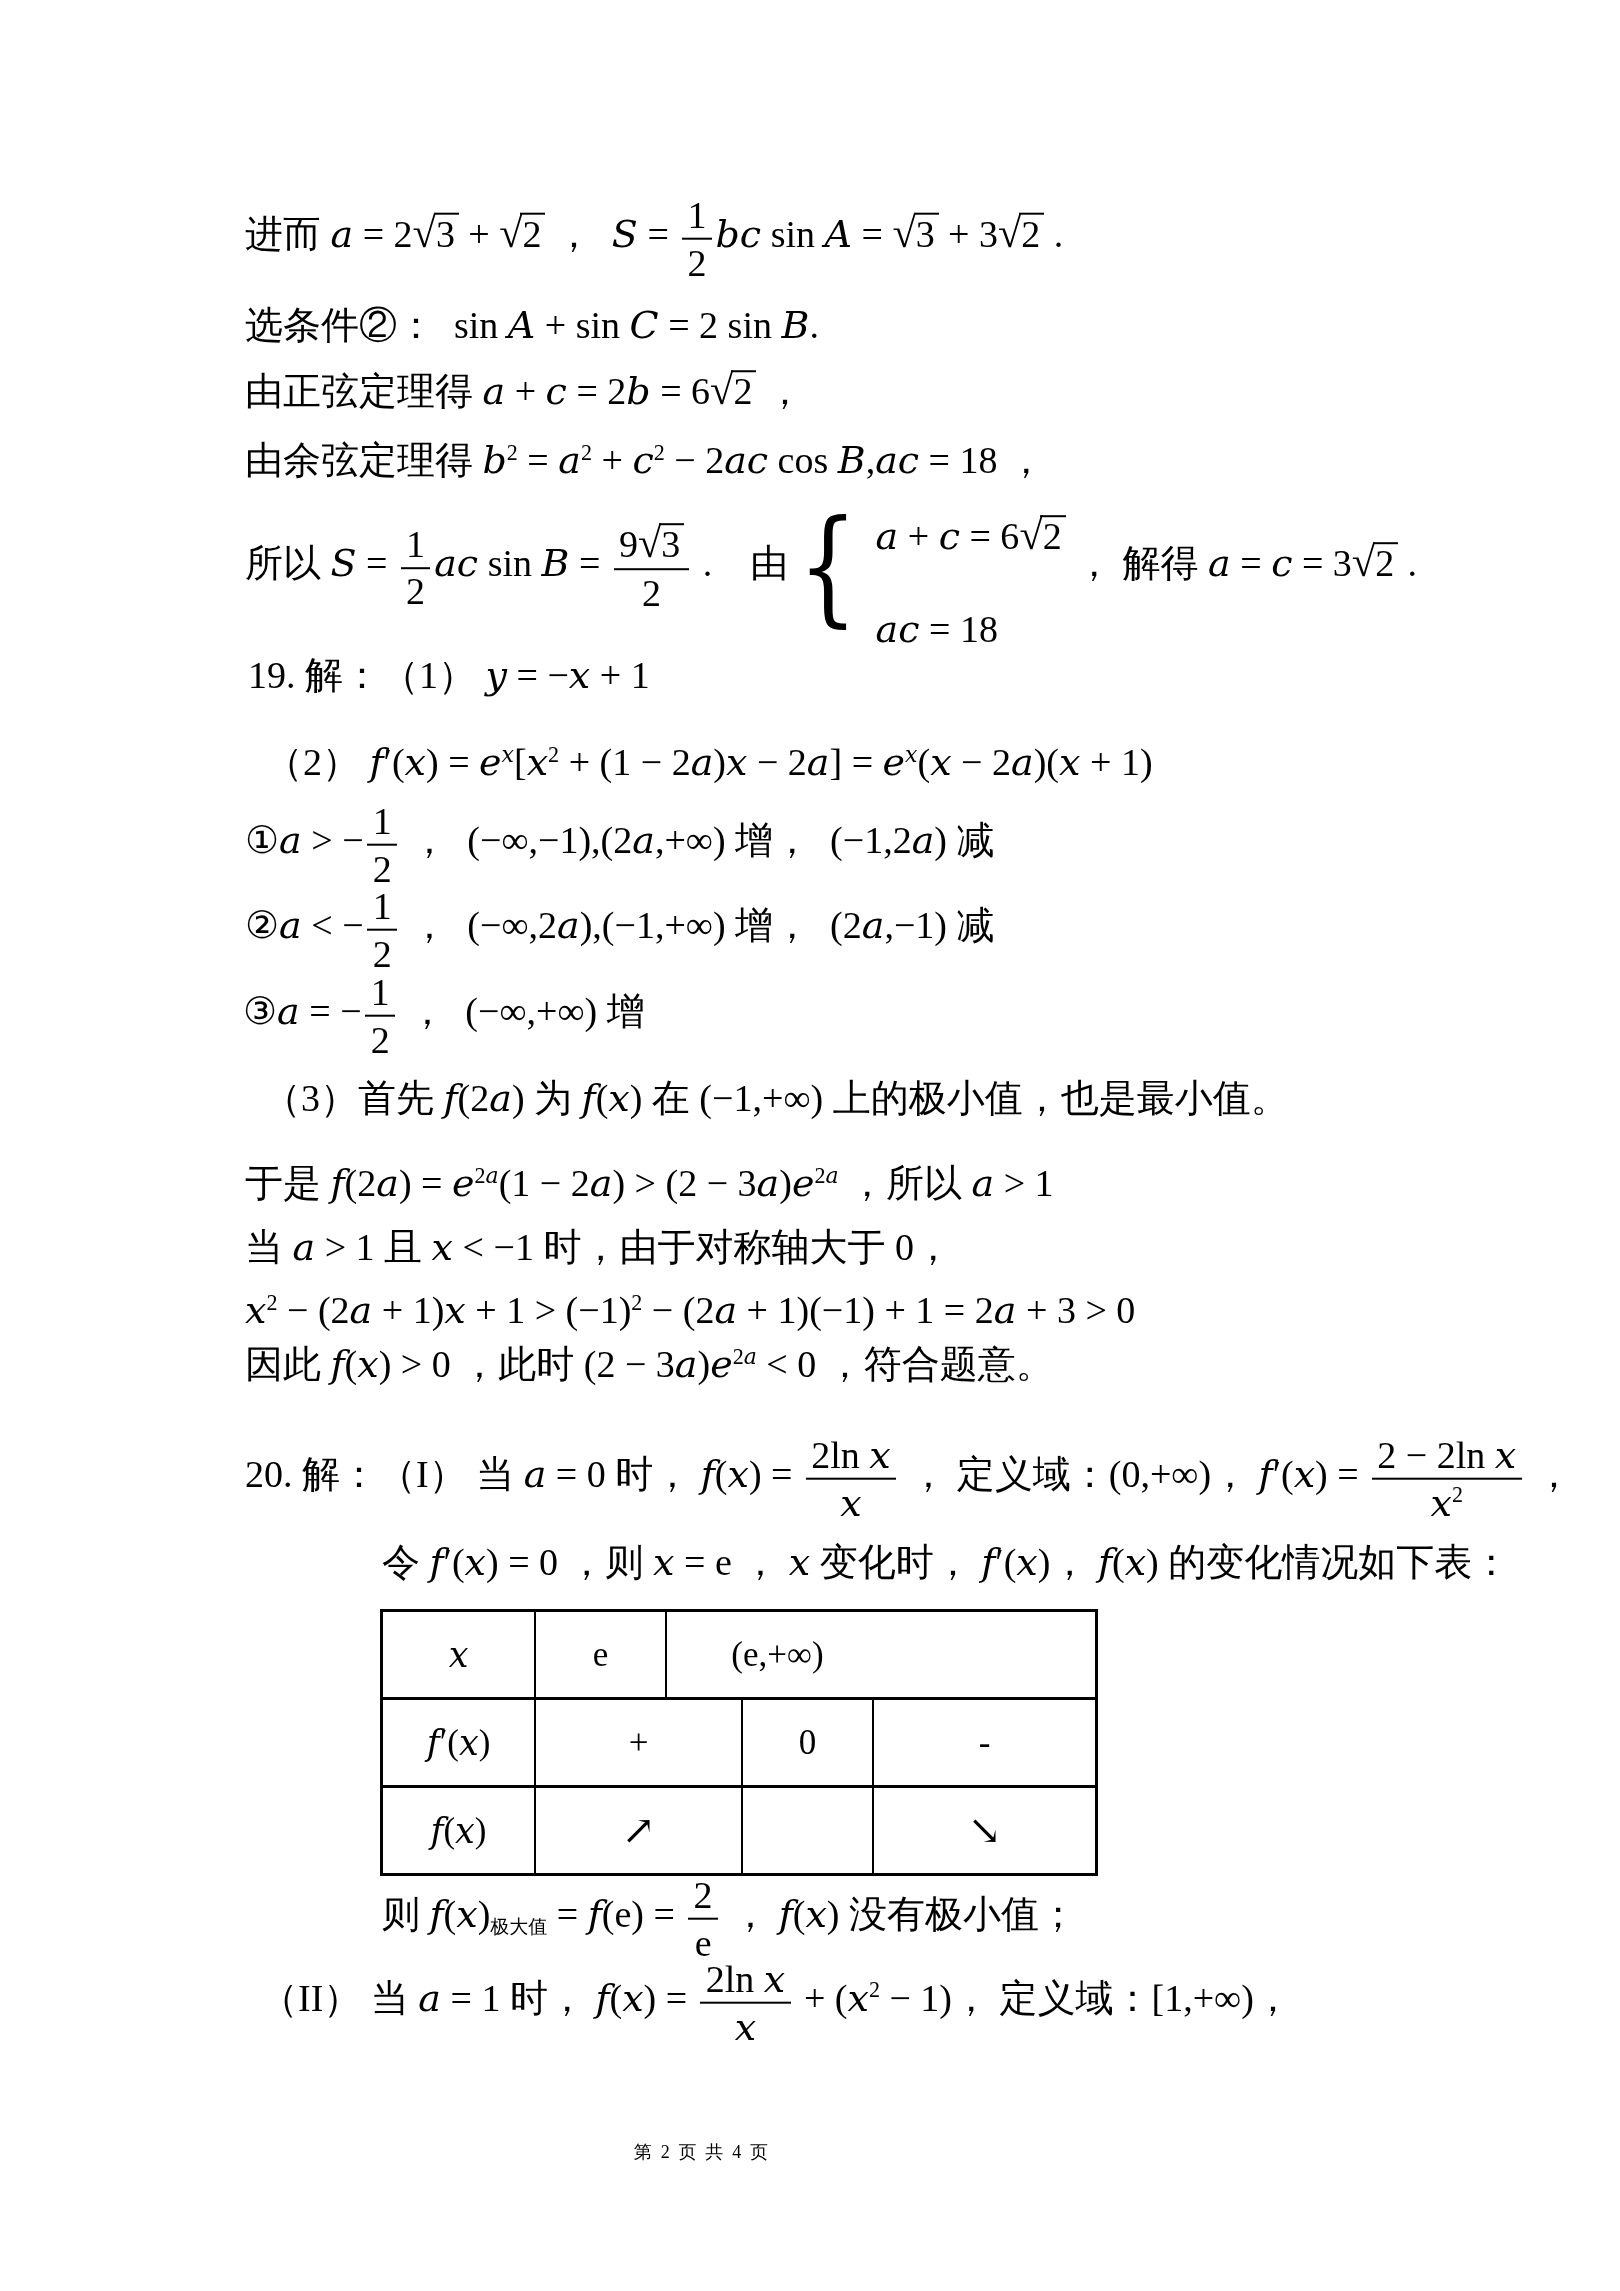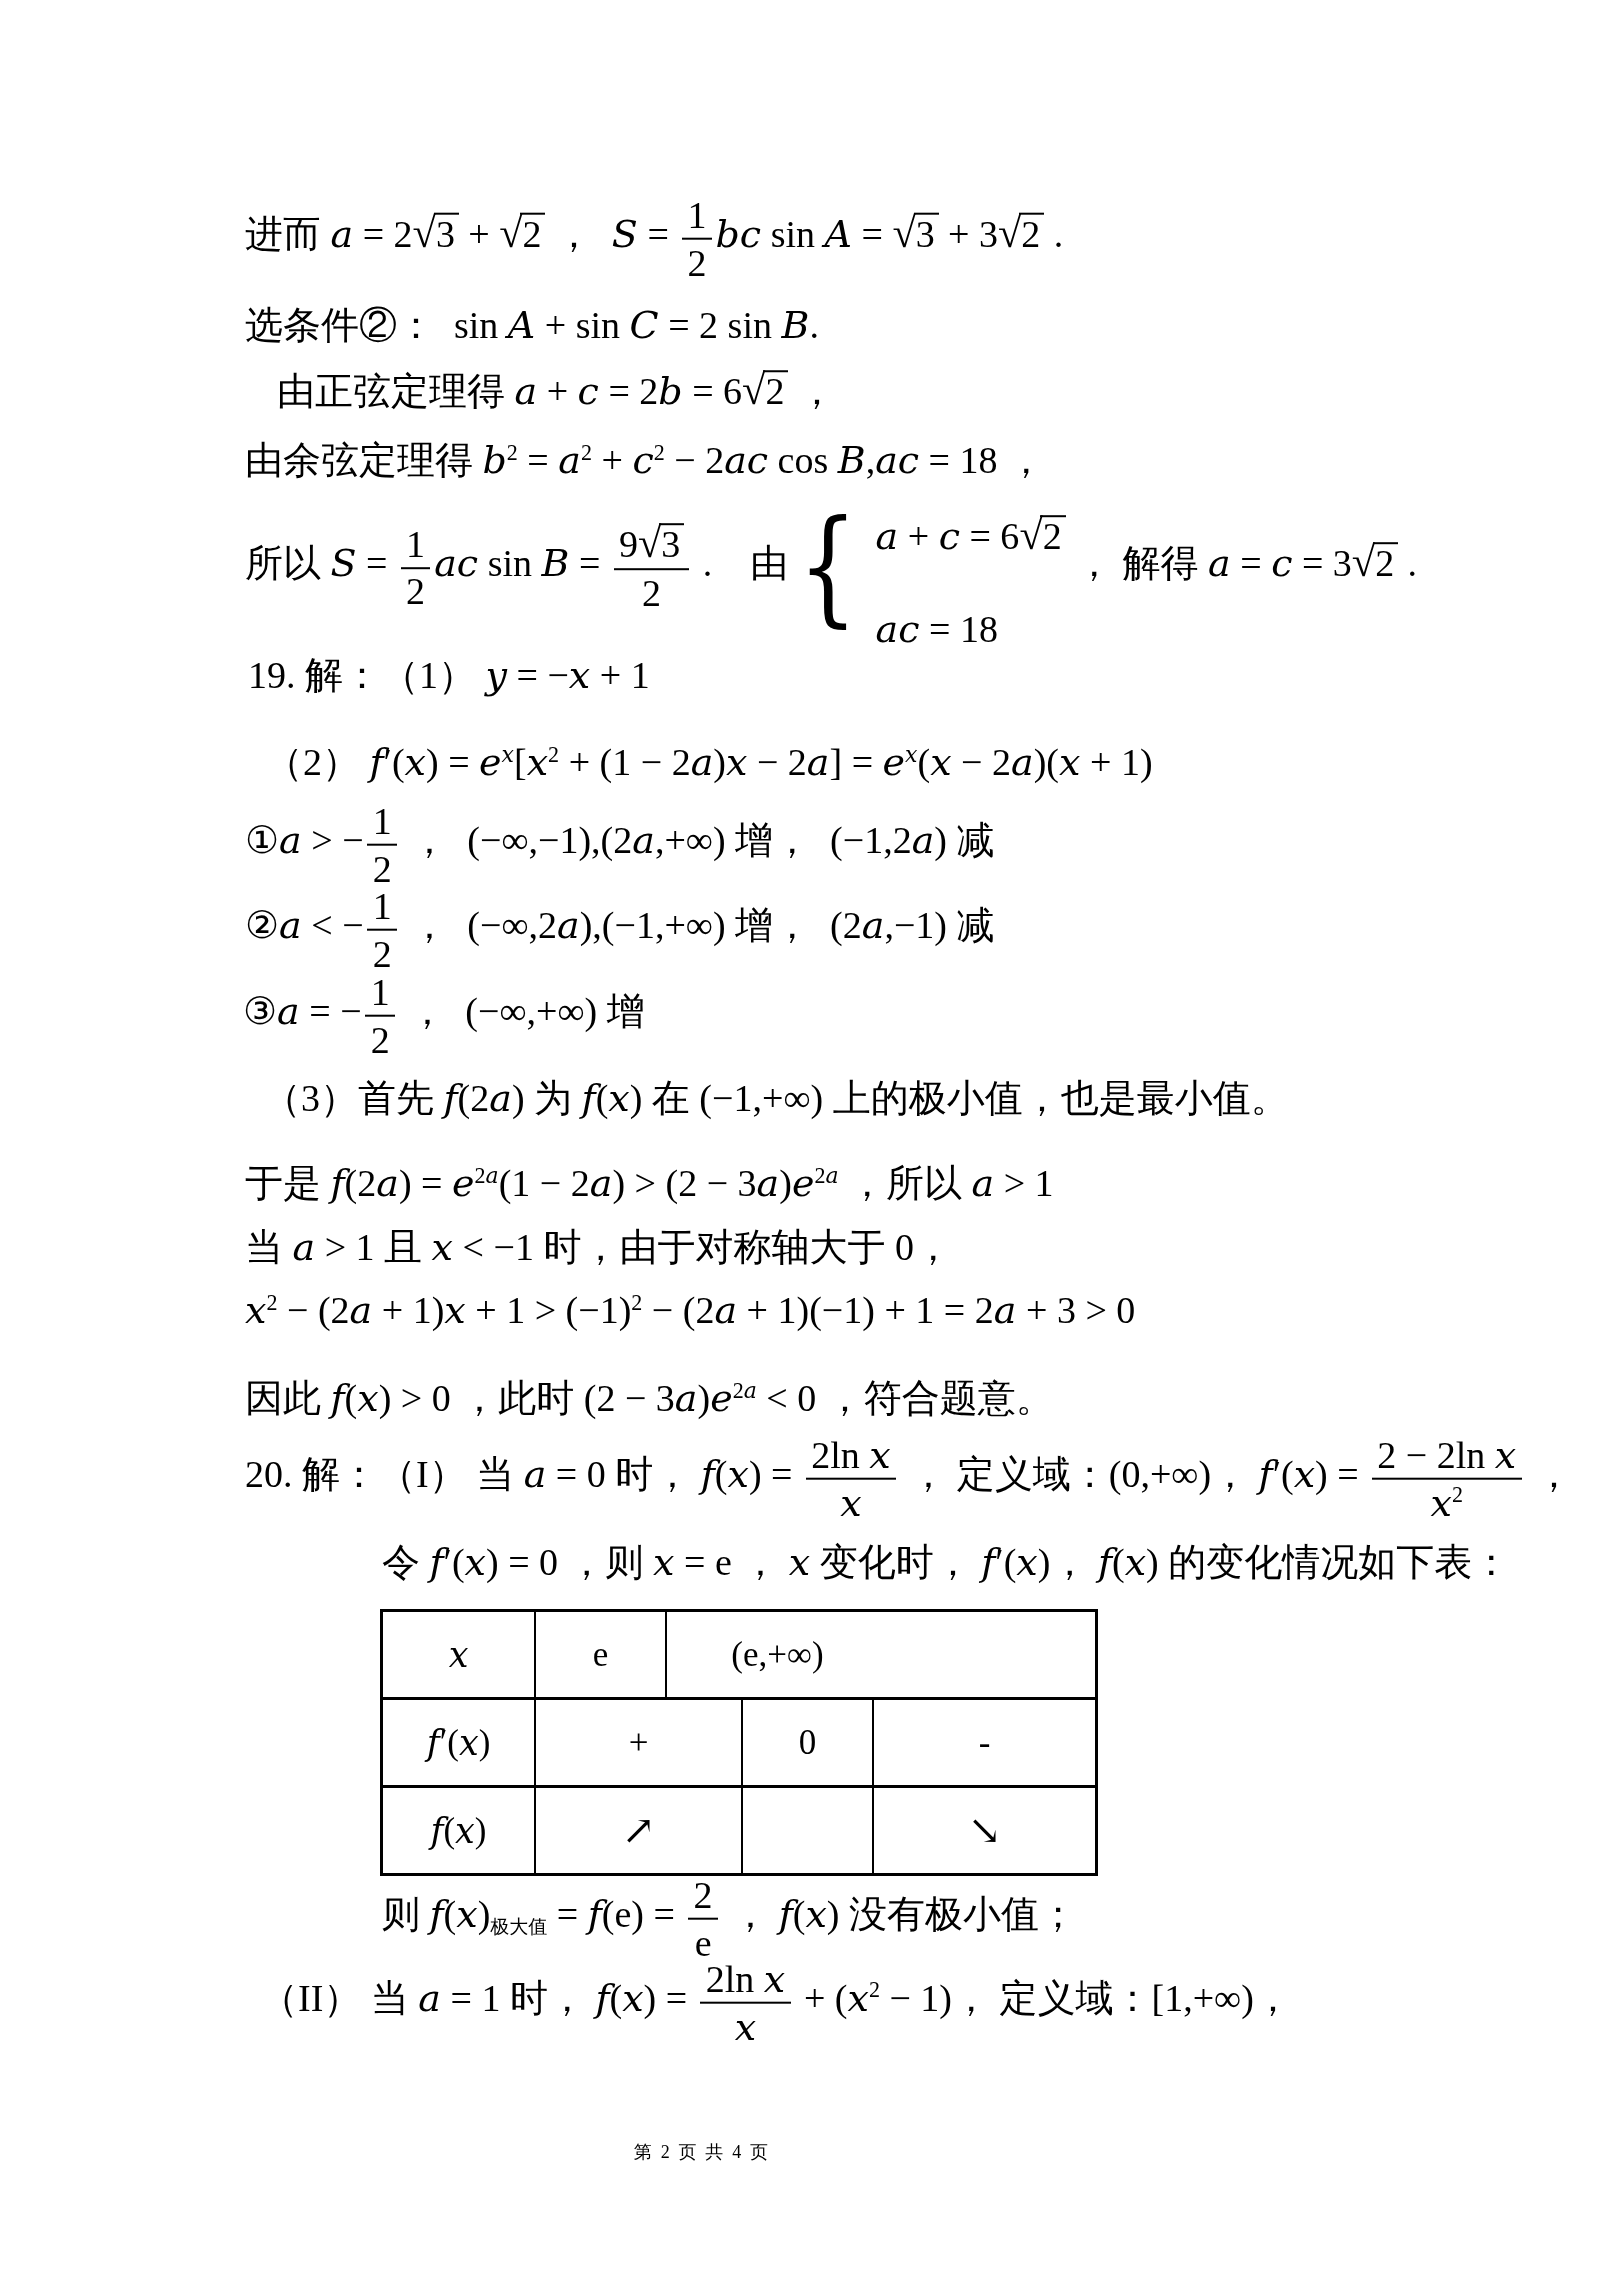--- a/index.html
+++ b/index.html
@@ -61,33 +61,33 @@
             transform:translate(-50%,-50%);
             font-size:18px; letter-spacing:0.12em; white-space:pre; }
 </style>
 </head>
 <body>
 
 <div class="page">
   <div>
       <div class="line" style="left: 245px; top: 238px;"><span class="tx">进而 </span><span class="it">a</span><span class="tx"> = 2</span><span class="rq"><span class="rs">√</span><span class="rr"><span class="tx">3</span></span></span><span class="tx"> + </span><span class="rq"><span class="rs">√</span><span class="rr"><span class="tx">2</span></span></span><span class="tx"> ，  </span><span class="it">S</span><span class="tx"> = </span><span class="fr"><span class="fn"><span class="tx">1</span></span><span class="fd"><span class="tx">2</span></span></span><span class="it">bc</span><span class="tx"> sin </span><span class="it">A</span><span class="tx"> = </span><span class="rq"><span class="rs">√</span><span class="rr"><span class="tx">3</span></span></span><span class="tx"> + 3</span><span class="rq"><span class="rs">√</span><span class="rr"><span class="tx">2</span></span></span><span class="tx"> .</span></div>
       <div class="line" style="left: 245px; top: 326px;"><span class="tx">选条件②：  sin </span><span class="it">A</span><span class="tx"> + sin </span><span class="it">C</span><span class="tx"> = 2 sin </span><span class="it">B</span><span class="tx">.</span></div>
-      <div class="line" style="left: 245px; top: 392px; margin-left: 32px;"><span class="tx">由正弦定理得 </span><span class="it">a</span><span class="tx"> + </span><span class="it">c</span><span class="tx"> = 2</span><span class="it">b</span><span class="tx"> = 6</span><span class="rq"><span class="rs">√</span><span class="rr"><span class="tx">2</span></span></span><span class="tx"> ，</span></div>
+      <div class="line" style="left: 245px; top: 392px;"><span class="tx">由正弦定理得 </span><span class="it">a</span><span class="tx"> + </span><span class="it">c</span><span class="tx"> = 2</span><span class="it">b</span><span class="tx"> = 6</span><span class="rq"><span class="rs">√</span><span class="rr"><span class="tx">2</span></span></span><span class="tx"> ，</span></div>
       <div class="line" style="left: 245px; top: 461px;"><span class="tx">由余弦定理得 </span><span class="it">b</span><span class="sp"><span class="tx">2</span></span><span class="tx"> = </span><span class="it">a</span><span class="sp"><span class="tx">2</span></span><span class="tx"> + </span><span class="it">c</span><span class="sp"><span class="tx">2</span></span><span class="tx"> − 2</span><span class="it">ac</span><span class="tx"> cos </span><span class="it">B</span><span class="tx">,</span><span class="it">ac</span><span class="tx"> = 18 ，</span></div>
       <div class="line" style="left: 245px; top: 567px;"><span class="tx">所以 </span><span class="it">S</span><span class="tx"> = </span><span class="fr"><span class="fn"><span class="tx">1</span></span><span class="fd"><span class="tx">2</span></span></span><span class="it">ac</span><span class="tx"> sin </span><span class="it">B</span><span class="tx"> = </span><span class="fr"><span class="fn"><span class="tx">9</span><span class="rq"><span class="rs">√</span><span class="rr"><span class="tx">3</span></span></span></span><span class="fd"><span class="tx">2</span></span></span><span class="tx"> .    由</span><span class="cs"><span class="cbr">{</span><span class="crs"><div class="cr"><span class="it">a</span><span class="tx"> + </span><span class="it">c</span><span class="tx"> = 6</span><span class="rq"><span class="rs">√</span><span class="rr"><span class="tx">2</span></span></span></div><div class="cr"><span class="it">ac</span><span class="tx"> = 18</span></div></span></span><span class="tx"> ， 解得 </span><span class="it">a</span><span class="tx"> = </span><span class="it">c</span><span class="tx"> = 3</span><span class="rq"><span class="rs">√</span><span class="rr"><span class="tx">2</span></span></span><span class="tx"> .</span></div>
       <div class="line" style="left: 248px; top: 676px;"><span class="tx">19. 解：（1） </span><span class="it">y</span><span class="tx"> = −</span><span class="it">x</span><span class="tx"> + 1</span></div>
       <div class="line" style="left: 265px; top: 763px;"><span class="tx">（2） </span><span class="it">f</span><span class="tx">′(</span><span class="it">x</span><span class="tx">) = </span><span class="it">e</span><span class="sp"><span class="it">x</span></span><span class="tx">[</span><span class="it">x</span><span class="sp"><span class="tx">2</span></span><span class="tx"> + (1 − 2</span><span class="it">a</span><span class="tx">)</span><span class="it">x</span><span class="tx"> − 2</span><span class="it">a</span><span class="tx">] = </span><span class="it">e</span><span class="sp"><span class="it">x</span></span><span class="tx">(</span><span class="it">x</span><span class="tx"> − 2</span><span class="it">a</span><span class="tx">)(</span><span class="it">x</span><span class="tx"> + 1)</span></div>
       <div class="line" style="left: 245px; top: 844px;"><span class="tx">①</span><span class="it">a</span><span class="tx"> &gt; −</span><span class="fr"><span class="fn"><span class="tx">1</span></span><span class="fd"><span class="tx">2</span></span></span><span class="tx"> ，  (−∞,−1),(2</span><span class="it">a</span><span class="tx">,+∞) 增，  (−1,2</span><span class="it">a</span><span class="tx">) 减</span></div>
       <div class="line" style="left: 245px; top: 929px;"><span class="tx">②</span><span class="it">a</span><span class="tx"> &lt; −</span><span class="fr"><span class="fn"><span class="tx">1</span></span><span class="fd"><span class="tx">2</span></span></span><span class="tx"> ，  (−∞,2</span><span class="it">a</span><span class="tx">),(−1,+∞) 增，  (2</span><span class="it">a</span><span class="tx">,−1) 减</span></div>
       <div class="line" style="left: 243px; top: 1015px;"><span class="tx">③</span><span class="it">a</span><span class="tx"> = −</span><span class="fr"><span class="fn"><span class="tx">1</span></span><span class="fd"><span class="tx">2</span></span></span><span class="tx"> ，  (−∞,+∞) 增</span></div>
       <div class="line" style="left: 263px; top: 1099px;"><span class="tx">（3）首先 </span><span class="it">f</span><span class="tx">(2</span><span class="it">a</span><span class="tx">) 为 </span><span class="it">f</span><span class="tx">(</span><span class="it">x</span><span class="tx">) 在 (−1,+∞) 上的极小值，也是最小值。</span></div>
       <div class="line" style="left: 245px; top: 1184px;"><span class="tx">于是 </span><span class="it">f</span><span class="tx">(2</span><span class="it">a</span><span class="tx">) = </span><span class="it">e</span><span class="sp"><span class="tx">2</span><span class="it">a</span></span><span class="tx">(1 − 2</span><span class="it">a</span><span class="tx">) &gt; (2 − 3</span><span class="it">a</span><span class="tx">)</span><span class="it">e</span><span class="sp"><span class="tx">2</span><span class="it">a</span></span><span class="tx"> ，所以 </span><span class="it">a</span><span class="tx"> &gt; 1</span></div>
       <div class="line" style="left: 245px; top: 1248px;"><span class="tx">当 </span><span class="it">a</span><span class="tx"> &gt; 1 且 </span><span class="it">x</span><span class="tx"> &lt; −1 时，由于对称轴大于 0，</span></div>
       <div class="line" style="left: 245px; top: 1311px;"><span class="it">x</span><span class="sp"><span class="tx">2</span></span><span class="tx"> − (2</span><span class="it">a</span><span class="tx"> + 1)</span><span class="it">x</span><span class="tx"> + 1 &gt; (−1)</span><span class="sp"><span class="tx">2</span></span><span class="tx"> − (2</span><span class="it">a</span><span class="tx"> + 1)(−1) + 1 = 2</span><span class="it">a</span><span class="tx"> + 3 &gt; 0</span></div>
-      <div class="line" style="left: 245px; top: 1399px;"><span class="tx">因此 </span><span class="it">f</span><span class="tx">(</span><span class="it">x</span><span class="tx">) &gt; 0 ，此时 (2 − 3</span><span class="it">a</span><span class="tx">)</span><span class="it">e</span><span class="sp"><span class="tx">2</span><span class="it">a</span></span><span class="tx"> &lt; 0 ，符合题意。</span></div>
+      <div class="line" style="left: 245px; top: 1365px;"><span class="tx">因此 </span><span class="it">f</span><span class="tx">(</span><span class="it">x</span><span class="tx">) &gt; 0 ，此时 (2 − 3</span><span class="it">a</span><span class="tx">)</span><span class="it">e</span><span class="sp"><span class="tx">2</span><span class="it">a</span></span><span class="tx"> &lt; 0 ，符合题意。</span></div>
       <div class="line" style="left: 245px; top: 1478px;"><span class="tx">20. 解：（I） 当 </span><span class="it">a</span><span class="tx"> = 0 时， </span><span class="it">f</span><span class="tx">(</span><span class="it">x</span><span class="tx">) = </span><span class="fr"><span class="fn"><span class="tx">2ln </span><span class="it">x</span></span><span class="fd"><span class="it">x</span></span></span><span class="tx"> ， 定义域：(0,+∞)， </span><span class="it">f</span><span class="tx">′(</span><span class="it">x</span><span class="tx">) = </span><span class="fr"><span class="fn"><span class="tx">2 − 2ln </span><span class="it">x</span></span><span class="fd"><span class="it">x</span><span class="sp"><span class="tx">2</span></span></span></span><span class="tx"> ，</span></div>
       <div class="line" style="left: 382px; top: 1563px;"><span class="tx">令 </span><span class="it">f</span><span class="tx">′(</span><span class="it">x</span><span class="tx">) = 0 ，则 </span><span class="it">x</span><span class="tx"> = e ， </span><span class="it">x</span><span class="tx"> 变化时， </span><span class="it">f</span><span class="tx">′(</span><span class="it">x</span><span class="tx">)， </span><span class="it">f</span><span class="tx">(</span><span class="it">x</span><span class="tx">) 的变化情况如下表：</span></div>
       <div class="line" style="left: 382px; top: 1918px;"><span class="tx">则 </span><span class="it">f</span><span class="tx">(</span><span class="it">x</span><span class="tx">)</span><span class="sb"><span class="tx">极大值</span></span><span class="tx"> = </span><span class="it">f</span><span class="tx">(e) = </span><span class="fr"><span class="fn"><span class="tx">2</span></span><span class="fd"><span class="tx">e</span></span></span><span class="tx"> ， </span><span class="it">f</span><span class="tx">(</span><span class="it">x</span><span class="tx">) 没有极小值；</span></div>
       <div class="line" style="left: 260px; top: 2002px;"><span class="tx">（II） 当 </span><span class="it">a</span><span class="tx"> = 1 时， </span><span class="it">f</span><span class="tx">(</span><span class="it">x</span><span class="tx">) = </span><span class="fr"><span class="fn"><span class="tx">2ln </span><span class="it">x</span></span><span class="fd"><span class="it">x</span></span></span><span class="tx"> + (</span><span class="it">x</span><span class="sp"><span class="tx">2</span></span><span class="tx"> − 1)， 定义域：[1,+∞)，</span></div>
     </div>
   <div class="vtable" style="left: 380px; top: 1609px;">
       <div class="vrow">
         <div class="vcell" style="width: 151px; height: 85px;"><span class="it">x</span></div>
         <div class="vcell" style="width: 129px; height: 85px;"><span class="tx">e</span></div>
         <div class="vcell" style="width: 221px; height: 85px;"><span class="tx">(e,+∞)</span></div>

